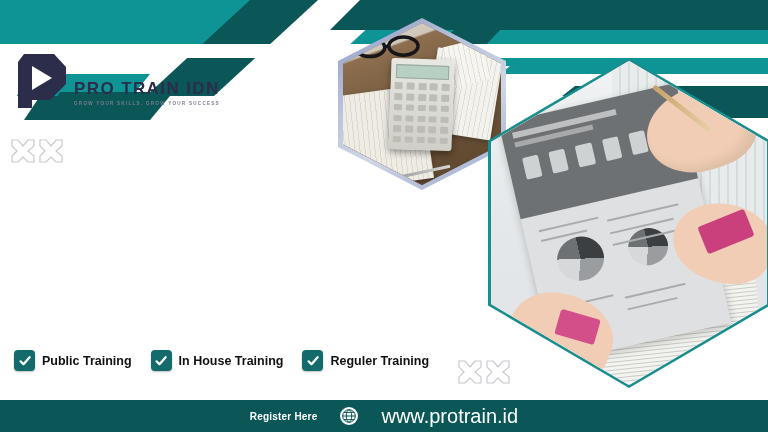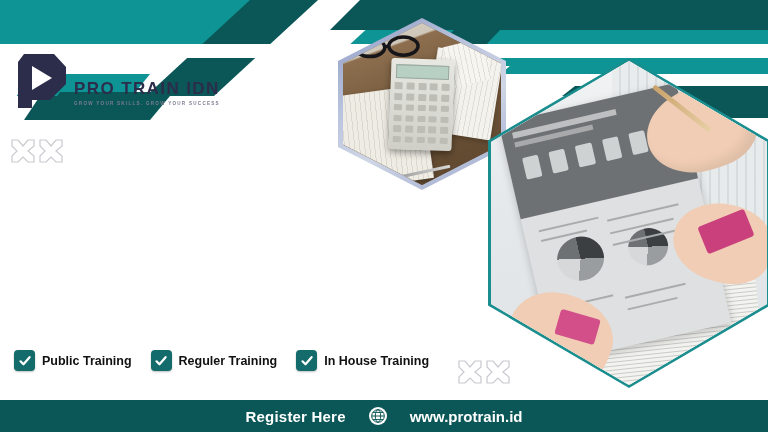--- a/index.html
+++ b/index.html
@@ -124,22 +124,22 @@
   .badges { position:absolute; left:14px; top:326px; display:flex; align-items:center; gap:19px;margin-top:24px; }
   .badge { display:flex; align-items:center; gap:7px; }
   .cbox { width:21px; height:21px; background:#146b6b; border-radius:4px;
     display:flex; align-items:center; justify-content:center; flex:none;
     box-shadow:0 1px 2px rgba(0,0,0,.25); }
   .badge-label { font-size:12.5px; font-weight:bold; color:#111; white-space:nowrap; }
 
   
   .footer { position:absolute; left:0; bottom:0; width:768px; height:32px;
     background:#0B5757; display:flex; align-items:center; justify-content:center; gap:22px; }
-  .footer-register { color:#fff; font-size:15px; font-weight:bold; letter-spacing:.2px; }
-  .footer-url { color:#fff; font-size:15px; font-weight:bold; }
+  .footer-register { color:#fff; font-size:10px; font-weight:bold; letter-spacing:.2px; }
+  .footer-url { color:#fff; font-size:20px; font-weight:normal; }
   .globe { width:20px; height:20px; flex:none; }
 </style>
 </head>
 <body>
 
 <div class="banner">
 
   <div class="topdeco">
     <svg width="768" height="120" viewBox="0 0 768 120" aria-hidden="true">
       <rect x="0" y="0" width="768" height="44" fill="#0E9494"></rect>
@@ -301,29 +301,29 @@
         </svg>
       </span>
       <span class="badge-label">Public Training</span>
     </div>
     <div class="badge">
       <span class="cbox">
         <svg width="14" height="14" viewBox="0 0 14 14" aria-hidden="true">
           <path d="M2.5 7.3 L5.5 10.3 L11.6 3.2" fill="none" stroke="#ffffff" stroke-width="2.2" stroke-linecap="round" stroke-linejoin="round"></path>
         </svg>
       </span>
-      <span class="badge-label">Reguler Training</span>
+      <span class="badge-label">In House Training</span>
     </div>
     <div class="badge">
       <span class="cbox">
         <svg width="14" height="14" viewBox="0 0 14 14" aria-hidden="true">
           <path d="M2.5 7.3 L5.5 10.3 L11.6 3.2" fill="none" stroke="#ffffff" stroke-width="2.2" stroke-linecap="round" stroke-linejoin="round"></path>
         </svg>
       </span>
-      <span class="badge-label">In House Training</span>
+      <span class="badge-label">Reguler Training</span>
     </div>
   </div>
 
   <div class="footer">
     <span class="footer-register">Register Here</span>
     <svg class="globe" viewBox="0 0 20 20">
       <circle cx="10" cy="10" r="9" fill="#ffffff"></circle>
       <g fill="none" stroke="#0B5757" stroke-width="1">
         <circle cx="10" cy="10" r="6.3"></circle>
         <ellipse cx="10" cy="10" rx="2.7" ry="6.3"></ellipse>

